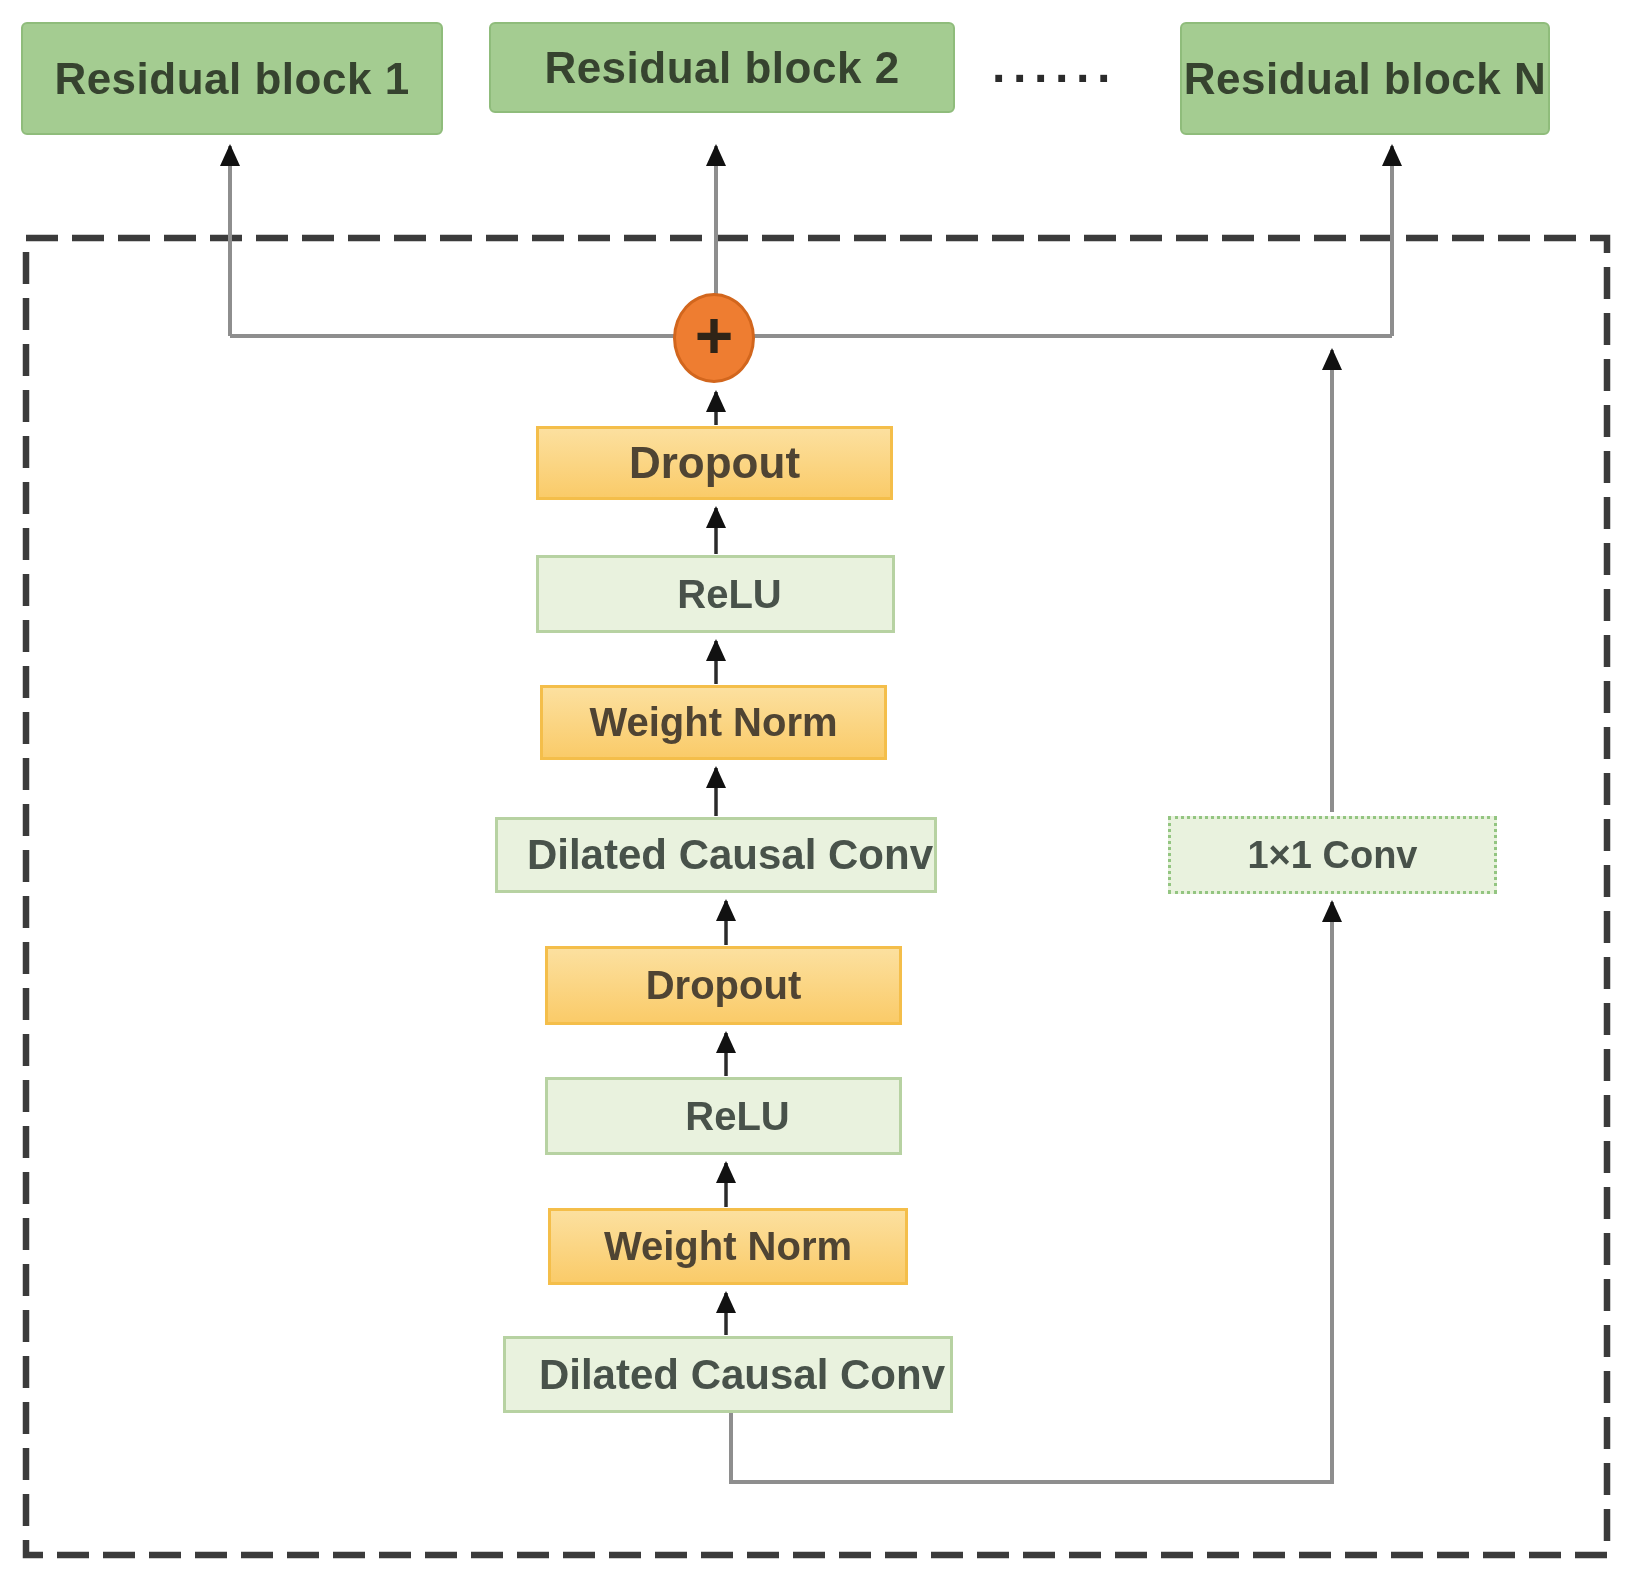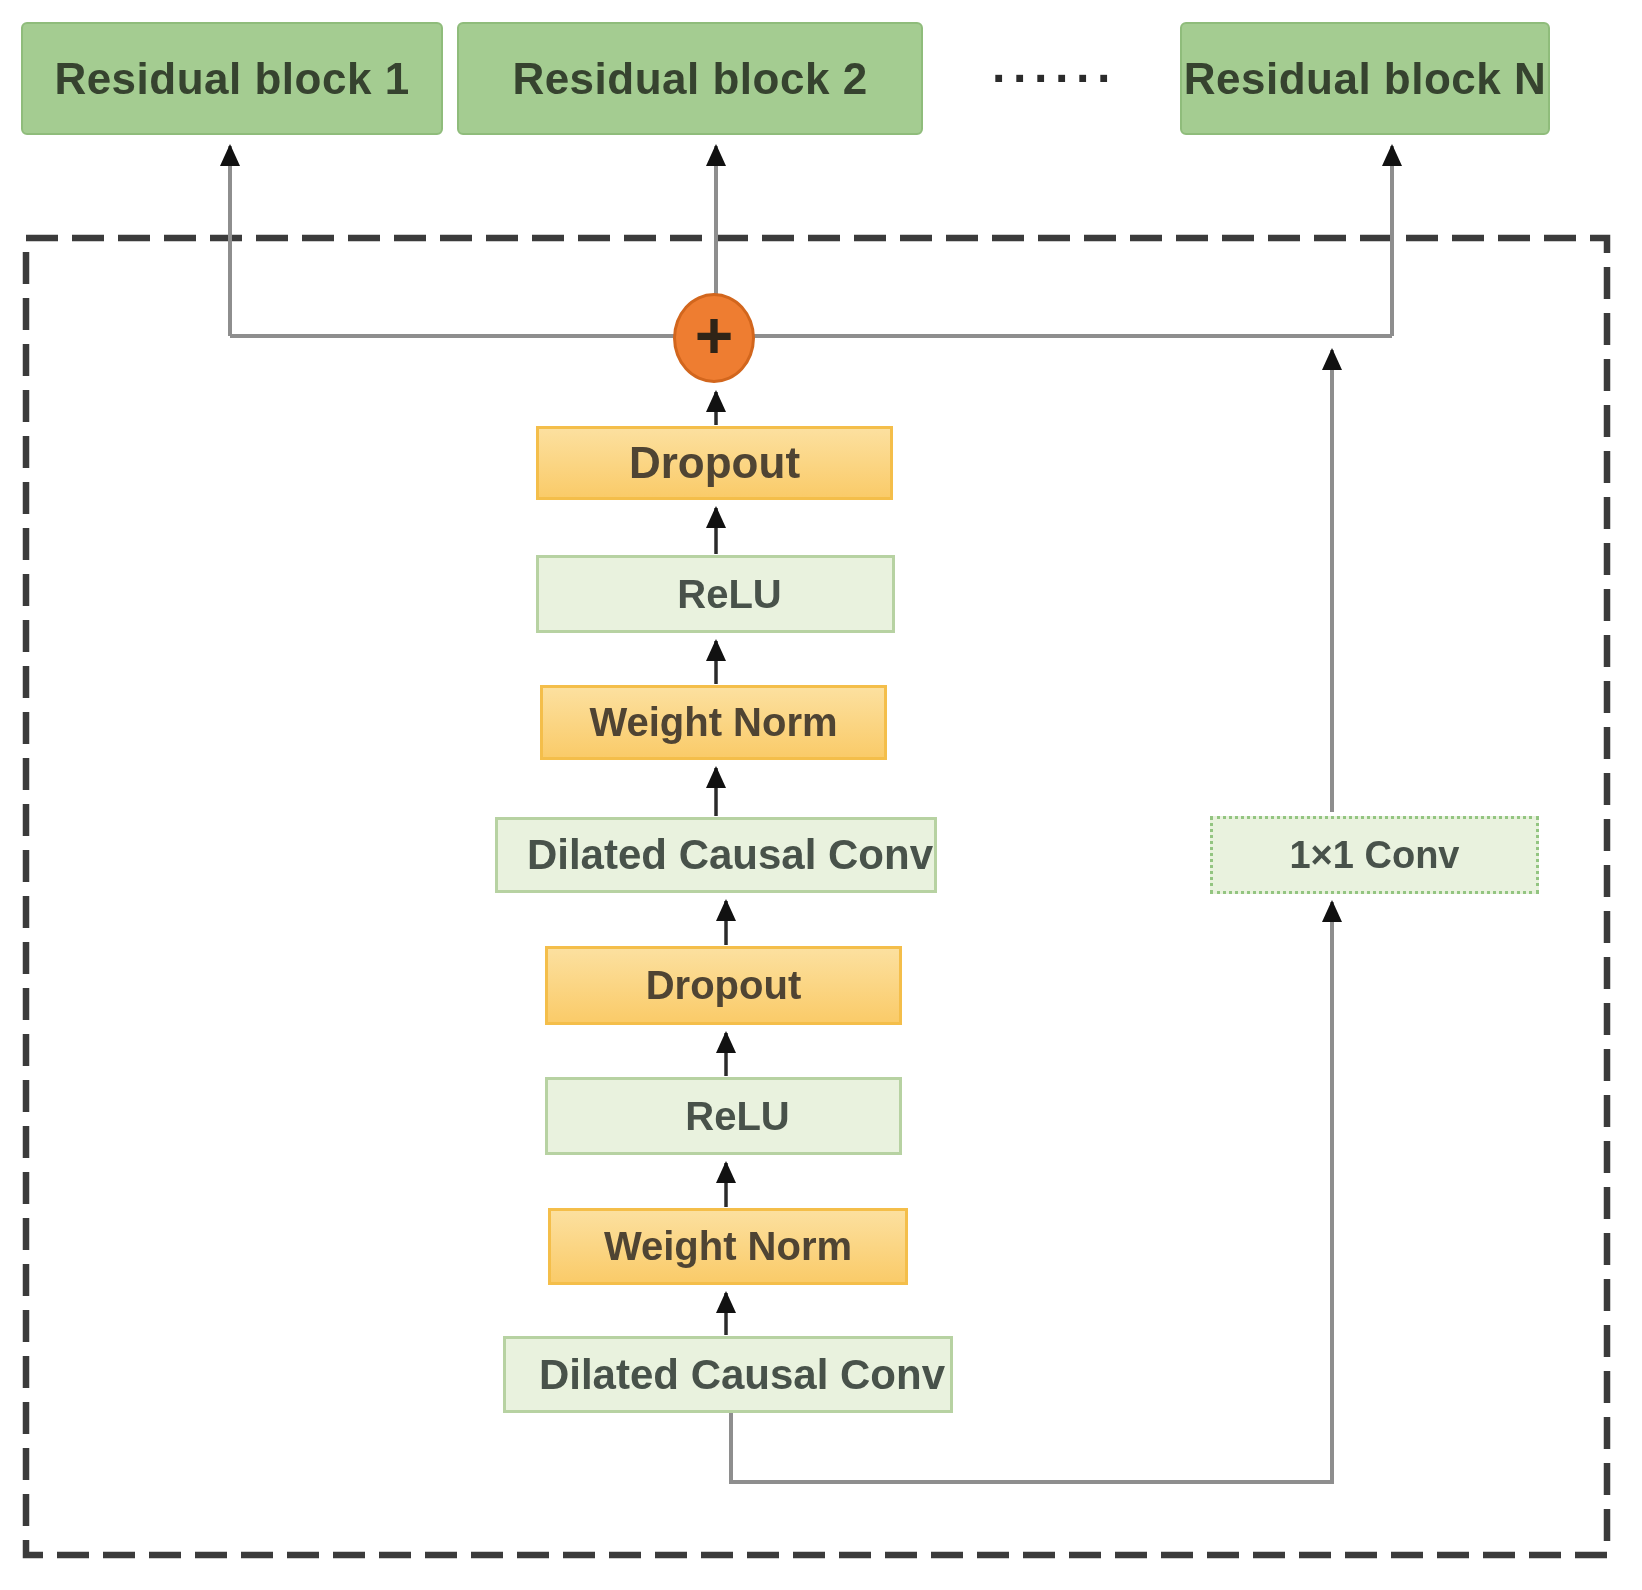--- a/index.html
+++ b/index.html
@@ -47,21 +47,21 @@
   }
   .node.orange{
     background:linear-gradient(180deg,var(--orange-fill-top,#FCE09F) 0%,var(--orange-fill-bottom,#FACB69) 100%);
     border:3px solid var(--orange-border,#F4BE4A);
     color:var(--orange-text,#4F4433);
   }
   .node.skip{
     background:var(--light-green-fill,#E9F2DE);
     border:3px dotted var(--conv1x1-border,#93C581);
     color:var(--node-green-text,#48524A);
-    font-size:38px;font-weight:600;margin-left:42px;
+    font-size:38px;font-weight:600;
   }
   .plus{
     position:absolute;left:673px;top:293px;width:82px;height:90px;
     background:var(--plus-fill,#EE7D31);
     border:3px solid var(--plus-border,#D2661D);
     border-radius:50%;
     box-sizing:border-box;
     display:flex;align-items:center;justify-content:center;
     font-size:66px;font-weight:bold;line-height:1;
     color:var(--plus-glyph,#2F2417);
@@ -93,21 +93,21 @@
     <path class="stem" d="M716 554 V508" marker-end="url(#ah)"></path>
     <path class="stem" d="M716 684 V641" marker-end="url(#ah)"></path>
     <path class="stem" d="M716 816 V768" marker-end="url(#ah)"></path>
     <path class="stem" d="M726 945 V901" marker-end="url(#ah)"></path>
     <path class="stem" d="M726 1076 V1033" marker-end="url(#ah)"></path>
     <path class="stem" d="M726 1207 V1163" marker-end="url(#ah)"></path>
     <path class="stem" d="M726 1335 V1293" marker-end="url(#ah)"></path>
   </svg>
 
   <div class="tb" style="left:21px;top:22px;width:422px;height:113px;">Residual block 1</div>
-  <div class="tb" style="left:457px;top:22px;width:466px;height:113px;">Residual block 2</div>
+  <div class="tb" style="left:489px;top:22px;width:466px;height:91px;">Residual block 2</div>
   <div class="dots" style="left:945px;top:22px;width:220px;height:112px;">······</div>
   <div class="tb" style="left:1180px;top:22px;width:370px;height:113px;">Residual block N</div>
 
   <div class="plus">
     <span>+</span>
   </div>
 
   <div class="node orange" style="left:536px;top:426px;width:357px;height:74px;font-size:44px;">Dropout</div>
   <div class="node green" style="left:536px;top:555px;width:359px;height:78px;">ReLU</div>
   <div class="node orange" style="left:540px;top:685px;width:347px;height:75px;">Weight Norm</div>

